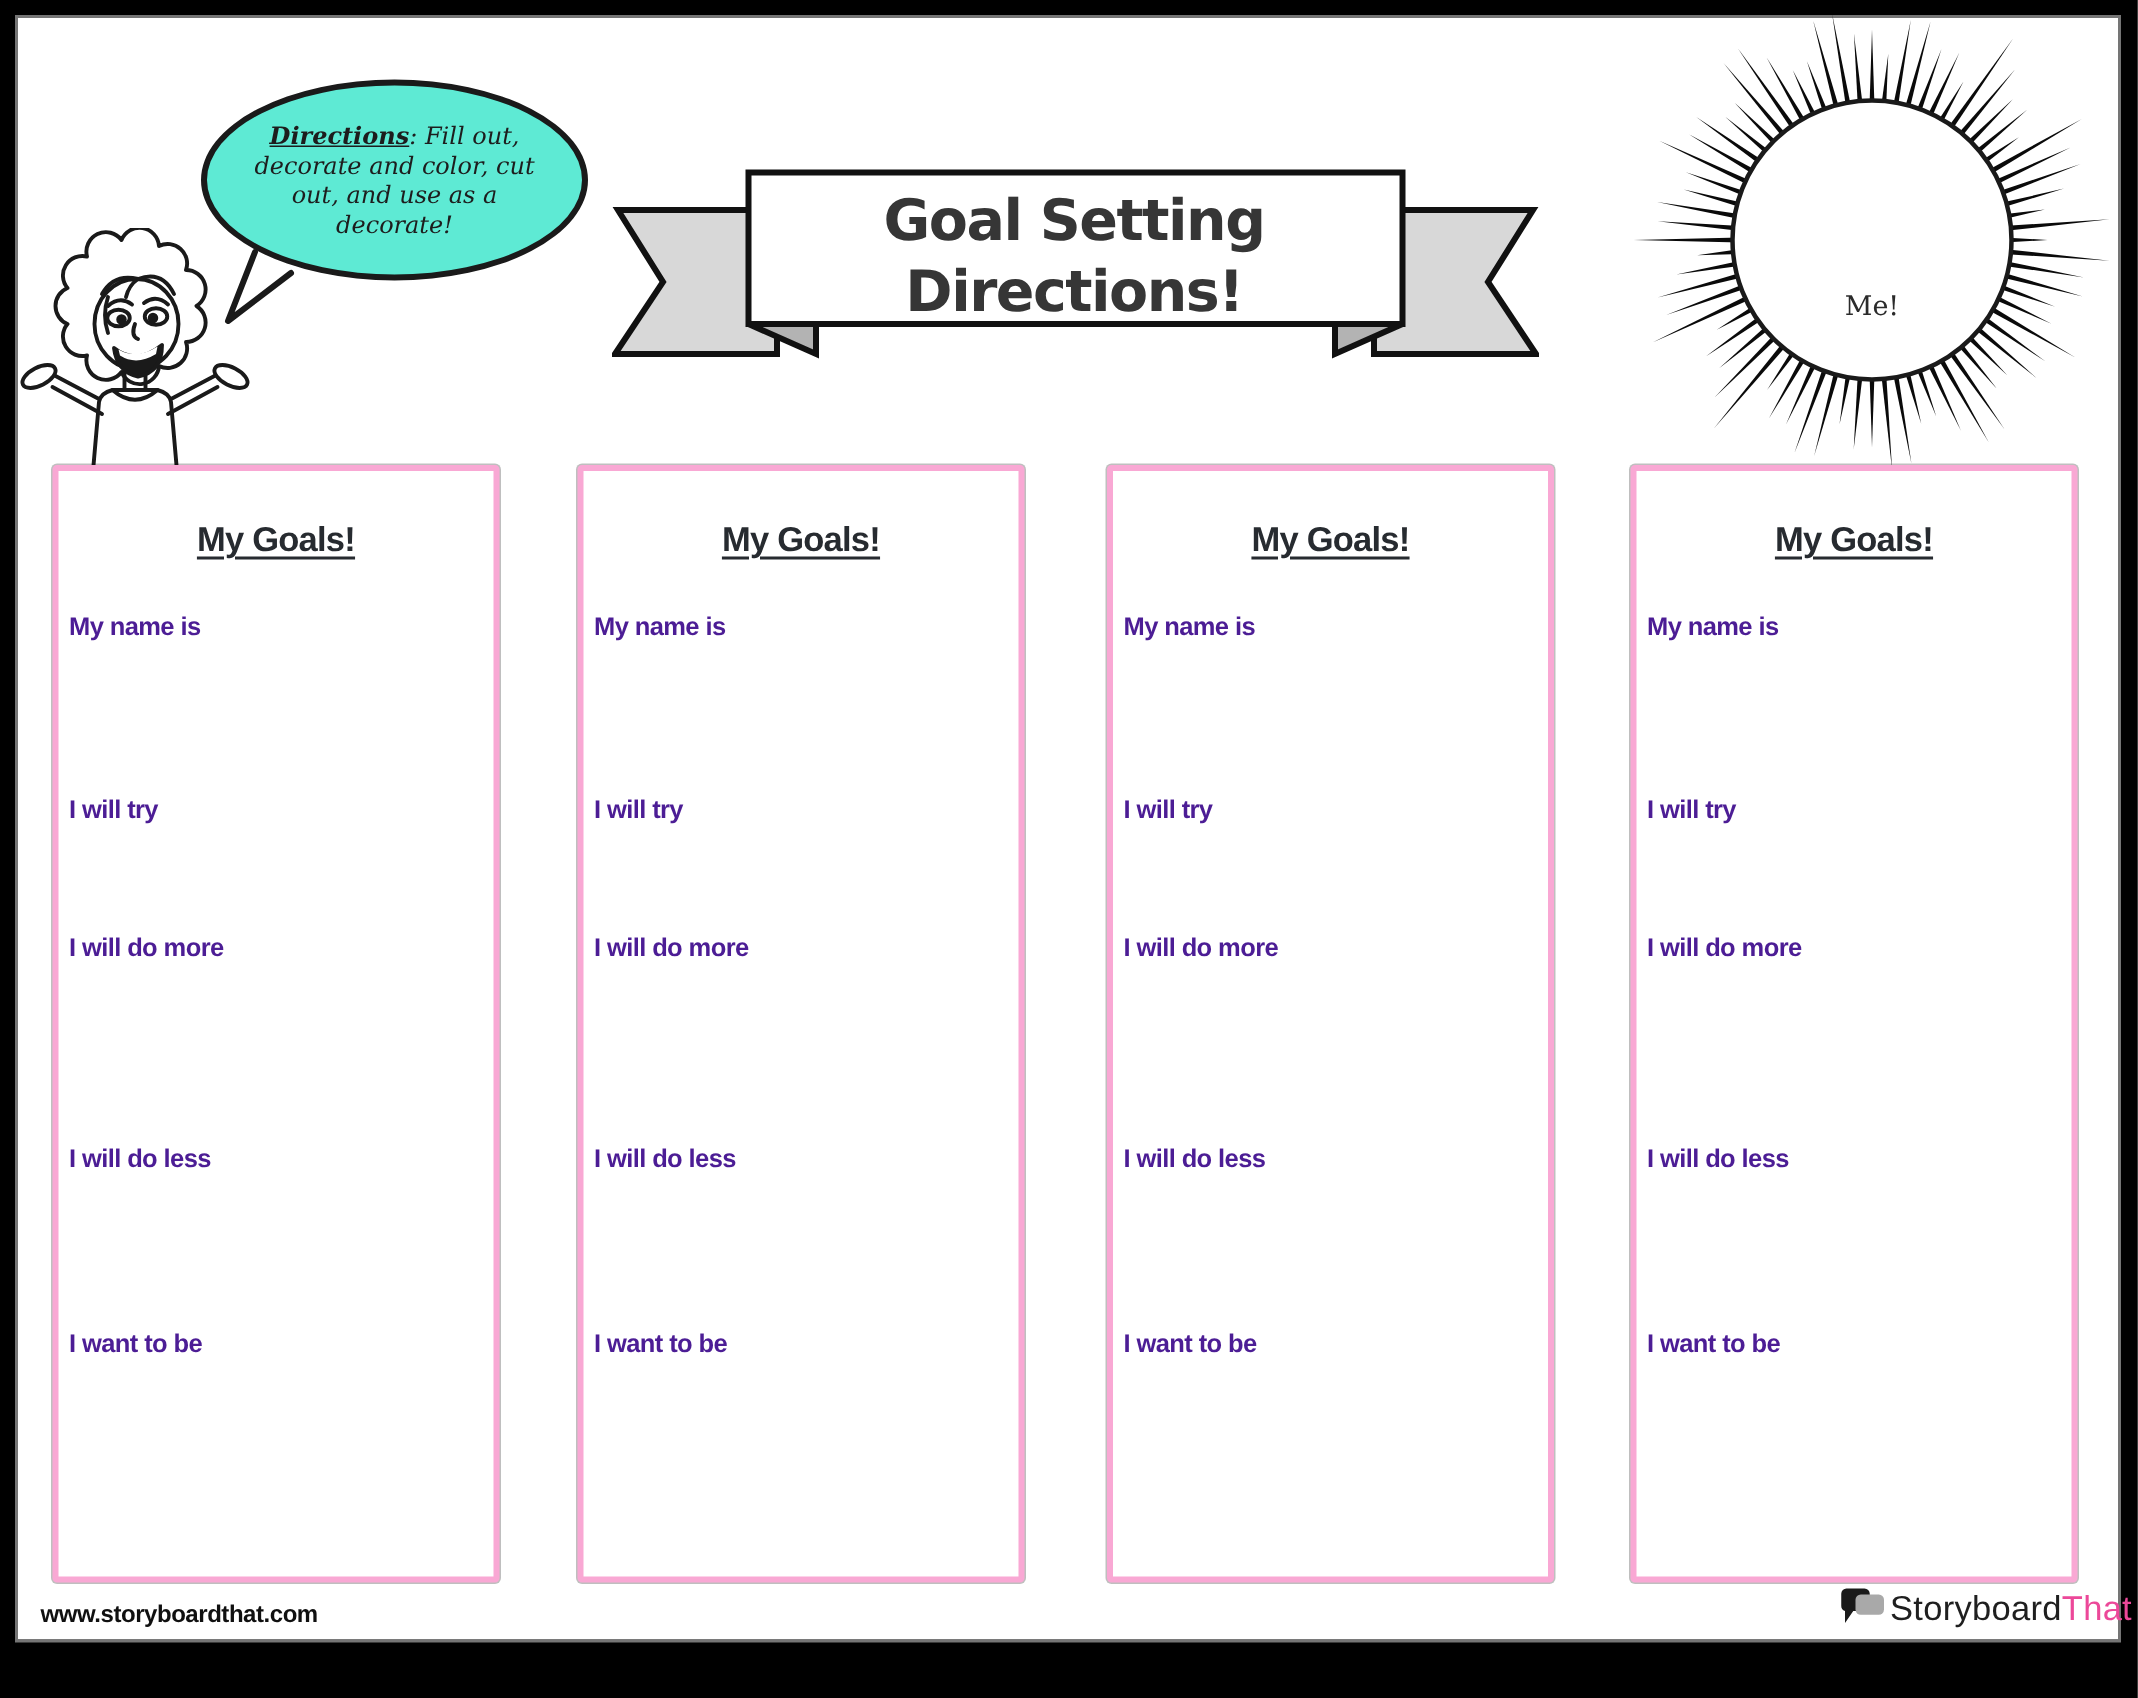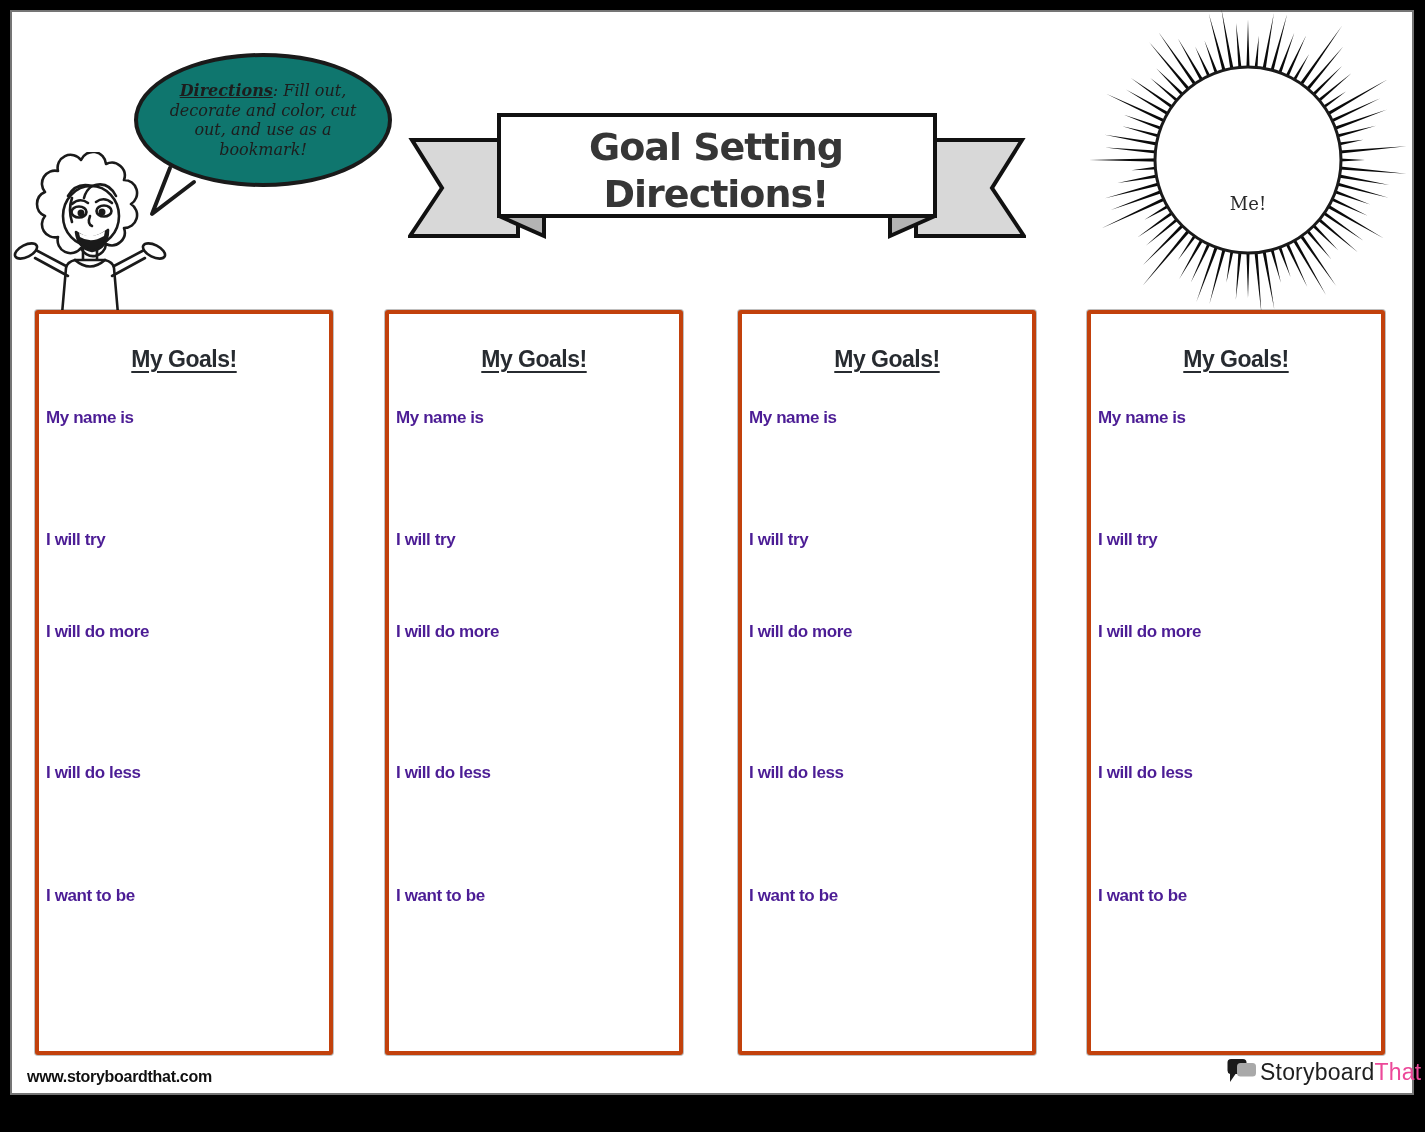--- a/index.html
+++ b/index.html
@@ -7,21 +7,21 @@
               font-family:"Liberation Sans", sans-serif; }
   #page {
     position:absolute; left:12px; top:12px; width:1400px; height:1081px;
     background:#fff; outline:2px solid #757575;
   }
   
   .bubble {
     position:absolute; left:122px; top:41px; width:258px; height:134px;
     border:4px solid #1a1a1a; border-radius:50%;
     display:flex; align-items:center; justify-content:center; text-align:center;
-    z-index:3; background:#0f766e;
+    z-index:3; background:#5eead4;
   }
   .bubble-text {
     font-family:"DejaVu Serif","Liberation Serif",serif; font-style:italic;
     font-size:16px; line-height:19.5px; color:#1d1d1d; padding:0 14px;
   }
   .bubble-text .lead { font-weight:bold; text-decoration:underline; }
   .bubble-tail { position:absolute; left:118px; top:150px; width:80px; height:60px; z-index:4; }
   
   .character { position:absolute; left:0px; top:140px; width:172px; height:165px; z-index:1; }
   
@@ -33,21 +33,21 @@
     letter-spacing:-1px; font-family:"DejaVu Sans","Liberation Sans",sans-serif;
   }
   
   .sun { position:absolute; left:1078px; top:-4px; width:322px; height:312px; z-index:2; overflow:visible; }
   .sun text {
     font-family:"DejaVu Serif","Liberation Serif",serif; font-size:18px; fill:#2b2b2b;
   }
   
   .bookmark {
     position:absolute; top:298px; width:298px; height:745px; background:#fff;
-    border:4px solid #c2410c; border-radius:3px; z-index:4;
+    border:4px solid #f9a8d4; border-radius:3px; z-index:4;
     box-shadow:0 0 0 1px rgba(0,0,0,.25);
   }
   .bm-1 { left:23px; } .bm-2 { left:373px; } .bm-3 { left:726px; } .bm-4 { left:1075px; }
   .bm-header {
     position:absolute; top:32px; left:0; width:100%; text-align:center;
     font-weight:bold; font-size:23px; letter-spacing:-0.5px; color:#272b30;
     text-decoration:underline; text-underline-offset:4px; text-decoration-thickness:2px;
   }
   .bm-field {
     position:absolute; left:7px; font-weight:bold; font-size:17px;
@@ -68,21 +68,21 @@
 </head>
 <body>
 
 <div id="page">
 
   <div class="bubble">
     <div class="bubble-text">
       <span class="lead">Directions</span><span>: Fill out,</span><br>
       <span>decorate and color, cut</span><br>
       <span>out, and use as a</span><br>
-      <span>bookmark!</span>
+      <span>decorate!</span>
     </div>
   </div>
   <svg class="bubble-tail" viewBox="0 0 80 60">
     <path d="M40,6 L22,52 L64,20" fill="#ffffff" stroke="#1a1a1a" stroke-width="4" stroke-linejoin="round" stroke-linecap="round"></path>
   </svg>
 
   <svg class="character" viewBox="0 0 172 165">
     <g stroke="#1a1a1a" stroke-width="2.6" fill="#ffffff" stroke-linejoin="round" stroke-linecap="round">
 
       <path d="M119,52

